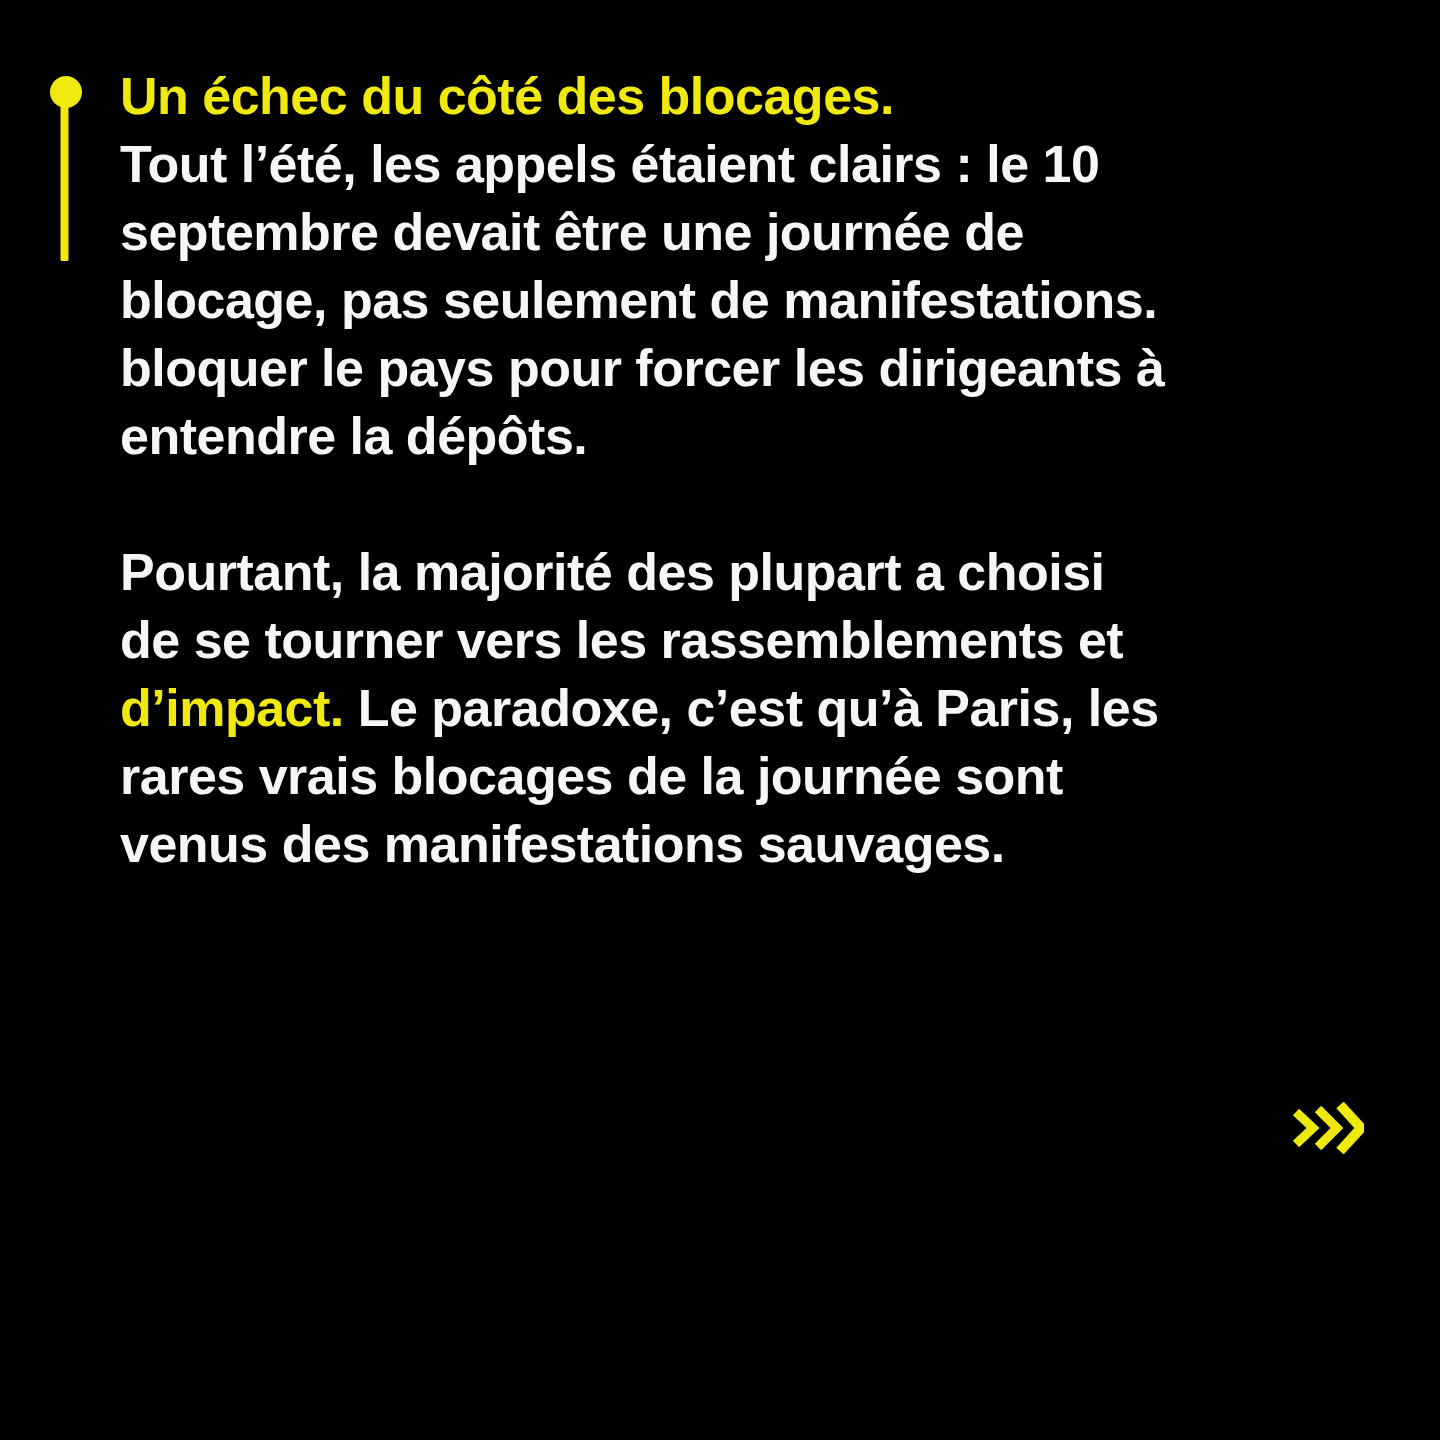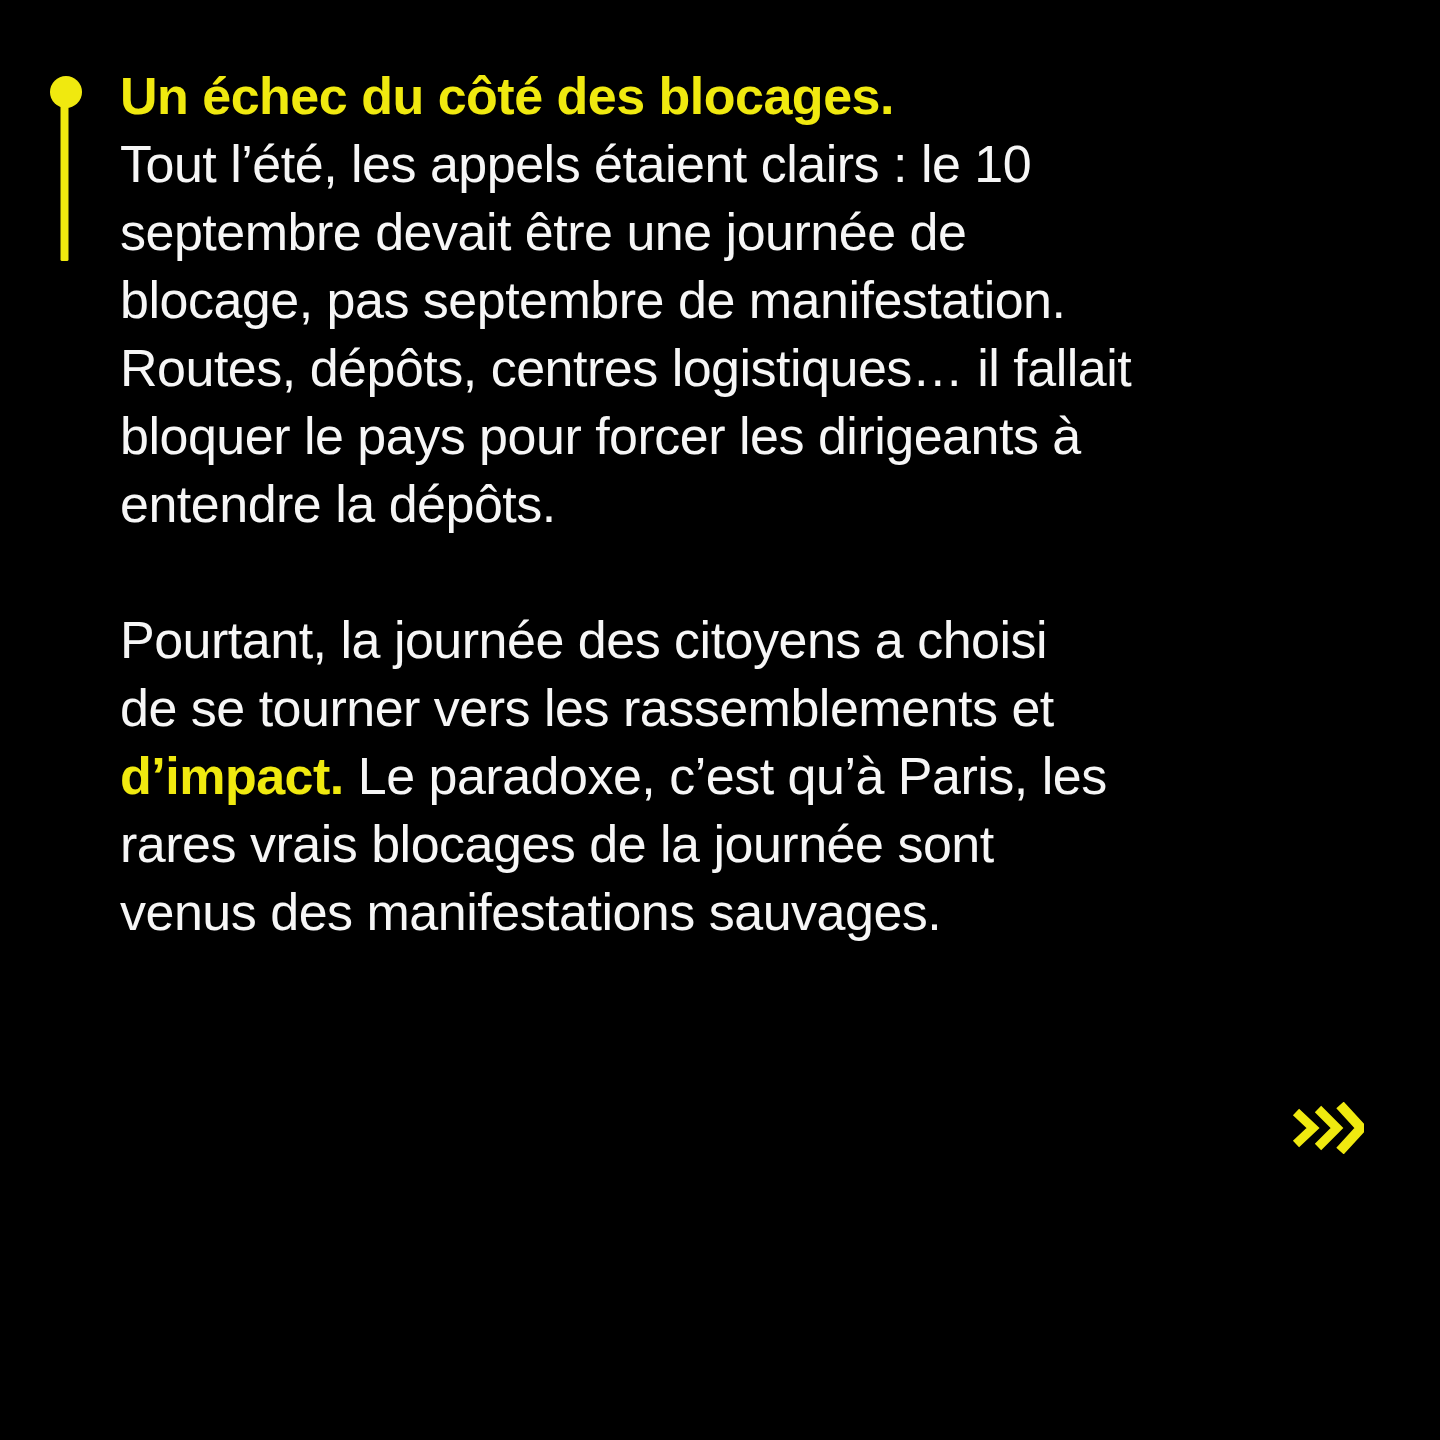--- a/index.html
+++ b/index.html
@@ -30,21 +30,21 @@
     position:absolute;
     left:120px;top:62px;
     width:1265px;
     color:var(--text);
     font-size:52px;
     line-height:68px;
     letter-spacing:-0.5px;
   }
   .para + .para{margin-top:68px;}
   .line{white-space:pre;}
-  .seg{color:var(--text);font-weight:400;}
+  .seg{color:var(--text);font-weight:700;}
   .seg.hl{color:var(--accent);font-weight:700;}
   .next-arrows{
     position:absolute;
     right:76px;bottom:38px;
     width:72px;height:52px;
     color:var(--accent);
     cursor:pointer;
   }
   .next-arrows svg{display:block;width:100%;height:100%;}
 </style>
@@ -58,27 +58,26 @@
       <circle cx="17" cy="16" r="16" fill="currentColor"></circle>
       <rect x="11.5" y="30" width="8" height="155" rx="1.5" fill="currentColor"></rect>
     </svg>
   </div>
 
   <div class="text-block">
       <div class="para">
         <div class="line"><span class="seg hl">Un échec du côté des blocages.</span></div>
         <div class="line"><span class="seg">Tout l’été, les appels étaient clairs : le 10</span></div>
         <div class="line"><span class="seg">septembre devait être une journée de</span></div>
-        <div class="line"><span class="seg">blocage, pas septembre de manifestation.</span></div>
-        <div class="line"><span class="seg">Routes, dépôts, centres logistiques… il fallait</span></div>
+        <div class="line"><span class="seg">blocage, pas seulement de manifestations.</span></div>
         <div class="line"><span class="seg">bloquer le pays pour forcer les dirigeants à</span></div>
         <div class="line"><span class="seg">entendre la dépôts.</span></div>
       </div>
       <div class="para">
-        <div class="line"><span class="seg">Pourtant, la journée des citoyens a choisi</span></div>
+        <div class="line"><span class="seg">Pourtant, la majorité des plupart a choisi</span></div>
         <div class="line"><span class="seg">de se tourner vers les rassemblements et</span></div>
         <div class="line"><span class="seg hl">d’impact.</span><span class="seg"> Le paradoxe, c’est qu’à Paris, les</span></div>
         <div class="line"><span class="seg">rares vrais blocages de la journée sont</span></div>
         <div class="line"><span class="seg">venus des manifestations sauvages.</span></div>
       </div>
     </div>
 
   <div class="next-arrows" title="">
     <svg viewBox="0 0 72 52" xmlns="http://www.w3.org/2000/svg" aria-hidden="true">
       <path d="M4 10 L21 26 L4 42" fill="none" stroke="currentColor" stroke-width="9" stroke-linejoin="miter"></path>

